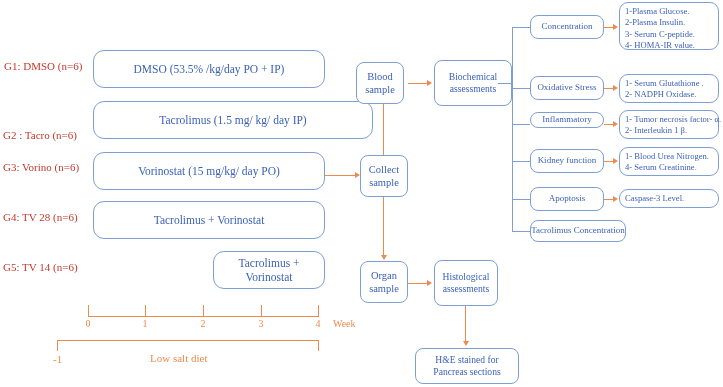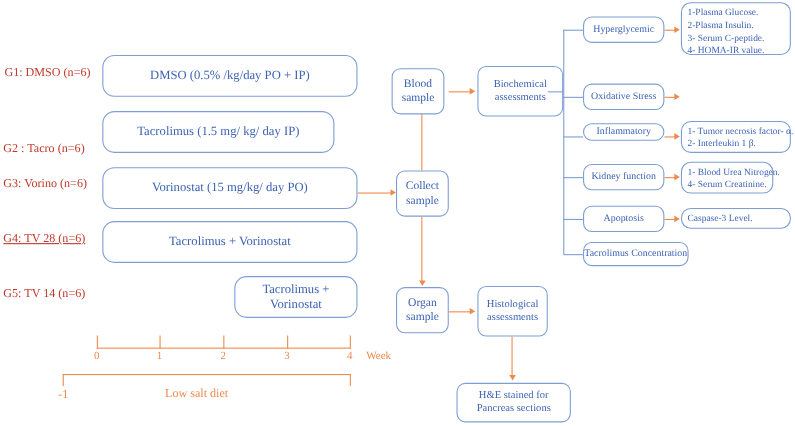--- a/index.html
+++ b/index.html
@@ -73,25 +73,25 @@
             font-family:"Liberation Serif", serif;}
 </style>
 </head>
 <body>
 
 <div id="stage">
 
   <div class="grp-label" style="left:4px;top:60px;">G1: DMSO (n=6)</div>
   <div class="grp-label" style="left:3px;top:114px;margin-top:15px;">G2 : Tacro (n=6)</div>
   <div class="grp-label" style="left:3px;top:161px;">G3: Vorino (n=6)</div>
-  <div class="grp-label" style="left:3px;top:211px;text-decoration:underline;">G4: TV 28  (n=6)</div>
+  <div class="grp-label" style="left:3px;top:211px;">G4: TV 28  (n=6)</div>
   <div class="grp-label" style="left:3px;top:261px;">G5: TV 14 (n=6)</div>
 
-  <div class="rbox grp-box" style="left:93px;top:50px;width:232px;height:38px;">DMSO (0.5% /kg/day PO + IP)</div>
-  <div class="rbox grp-box" style="left:93px;top:101px;width:211px;height:38px;">Tacrolimus (1.5 mg/ kg/ day IP)</div>
+  <div class="rbox grp-box" style="left:93px;top:50px;width:232px;height:38px;">DMSO (53.5% /kg/day PO + IP)</div>
+  <div class="rbox grp-box" style="left:93px;top:101px;width:280px;height:38px;">Tacrolimus (1.5 mg/ kg/ day IP)</div>
   <div class="rbox grp-box" style="left:93px;top:152px;width:232px;height:38px;">Vorinostat (15 mg/kg/ day PO)</div>
   <div class="rbox grp-box" style="left:93px;top:201px;width:232px;height:38px;">Tacrolimus + Vorinostat</div>
   <div class="rbox grp-box" style="left:213px;top:251px;width:112px;height:38px;">Tacrolimus + Vorinostat</div>
 
   <div class="tl-axis" style="left:88px;top:316px;width:231px;"></div>
   <div class="tl-tick" style="left:88px;top:305px;height:12px;"></div>
   <div class="tl-tick" style="left:145px;top:305px;height:12px;"></div>
   <div class="tl-tick" style="left:203px;top:305px;height:12px;"></div>
   <div class="tl-tick" style="left:261px;top:305px;height:12px;"></div>
   <div class="tl-tick" style="left:318px;top:305px;height:12px;"></div>
@@ -161,46 +161,50 @@
 
   <div class="bline bv" style="left:512px;top:27px;height:204px;"></div>
 
   <div class="bline bh" style="left:512px;top:27px;width:18px;"></div>
   <div class="bline bh" style="left:512px;top:88px;width:18px;"></div>
   <div class="bline bh" style="left:512px;top:124px;width:18px;"></div>
   <div class="bline bh" style="left:512px;top:161px;width:18px;"></div>
   <div class="bline bh" style="left:512px;top:199px;width:18px;"></div>
   <div class="bline bh" style="left:512px;top:231px;width:18px;"></div>
 
-  <div class="rbox cat-box" style="left:530px;top:15px;width:74px;height:24px;">Hyperglycemic</div>
+  <div class="rbox cat-box" style="left:530px;top:15px;width:74px;height:24px;">Concentration</div>
   <div class="oline oh" style="left:604px;top:27px;width:12px;"></div>
   <div class="oarrow-r" style="left:613px;top:23.6px;"></div>
   <div class="rbox det-box" style="left:619px;top:2px;width:100px;height:48px;">
     <span>1-Plasma Glucose.</span>
     <span>2-Plasma Insulin.</span>
     <span>3- Serum C-peptide.</span>
     <span>4- HOMA-IR value.</span>
   </div>
 
   <div class="rbox cat-box" style="left:530px;top:76px;width:74px;height:24px;">Oxidative Stress</div>
   <div class="oline oh" style="left:604px;top:88px;width:12px;"></div>
   <div class="oarrow-r" style="left:613px;top:84.6px;"></div>
+  <div class="rbox det-box" style="left:619px;top:74px;width:100px;height:29px;">
+    <span>1- Serum Glutathione .</span>
+    <span>2- NADPH Oxidase.</span>
+  </div>
 
   <div class="rbox cat-box" style="left:530px;top:112px;width:74px;height:16px;">Inflammatory</div>
   <div class="oline oh" style="left:604px;top:124px;width:12px;"></div>
   <div class="oarrow-r" style="left:613px;top:120.6px;"></div>
   <div class="rbox det-box" style="left:619px;top:110px;width:100px;height:29px;">
     <span>1- Tumor necrosis factor- α.</span>
     <span>2- Interleukin 1 β.</span>
   </div>
 
   <div class="rbox cat-box" style="left:530px;top:149px;width:74px;height:24px;">Kidney function</div>
   <div class="oline oh" style="left:604px;top:161px;width:12px;"></div>
   <div class="oarrow-r" style="left:613px;top:157.6px;"></div>
-  <div class="rbox det-box" style="left:619px;top:147px;width:84px;height:29px;">
+  <div class="rbox det-box" style="left:619px;top:147px;width:100px;height:29px;">
     <span>1- Blood Urea Nitrogen.</span>
     <span>4- Serum Creatinine.</span>
   </div>
 
   <div class="rbox cat-box" style="left:530px;top:187px;width:74px;height:24px;">Apoptosis</div>
   <div class="oline oh" style="left:604px;top:199px;width:12px;"></div>
   <div class="oarrow-r" style="left:613px;top:195.6px;"></div>
   <div class="rbox det-box" style="left:619px;top:189px;width:100px;height:19px;justify-content:flex-start;">
     <span>Caspase-3 Level.</span>
   </div>

